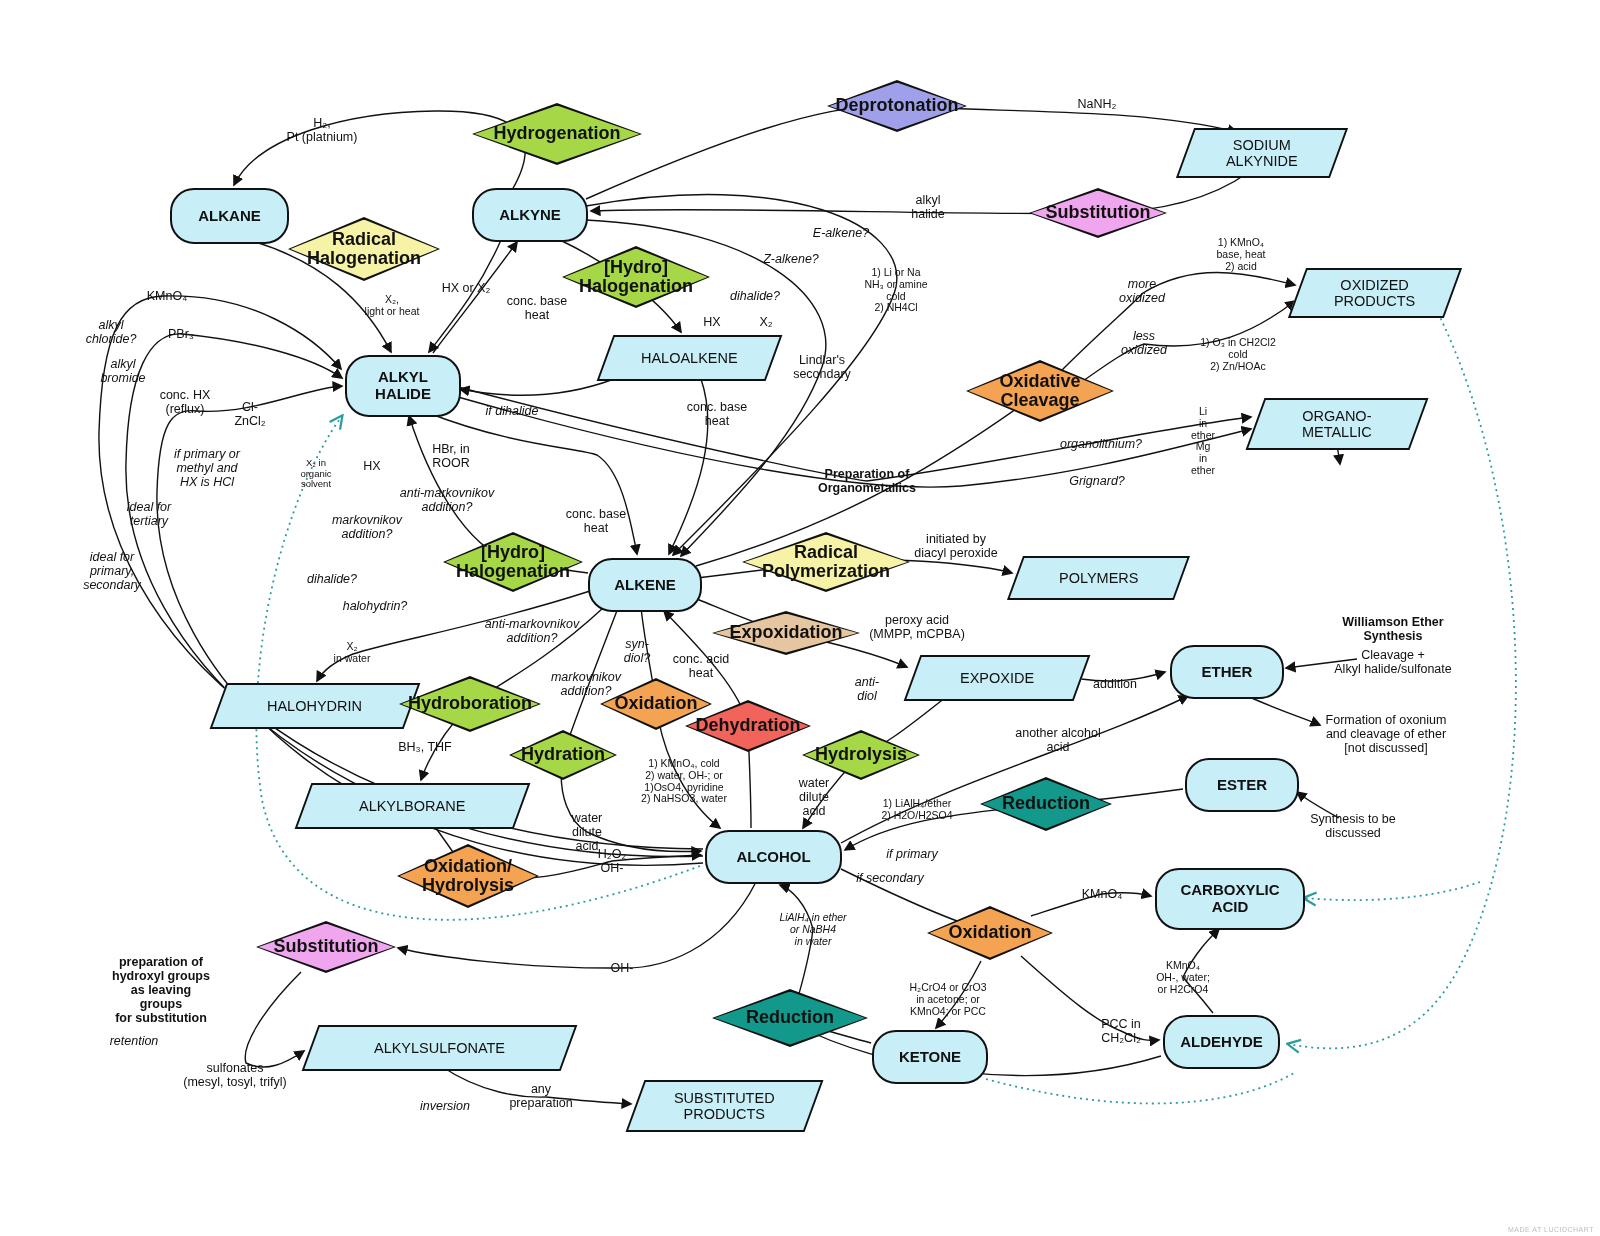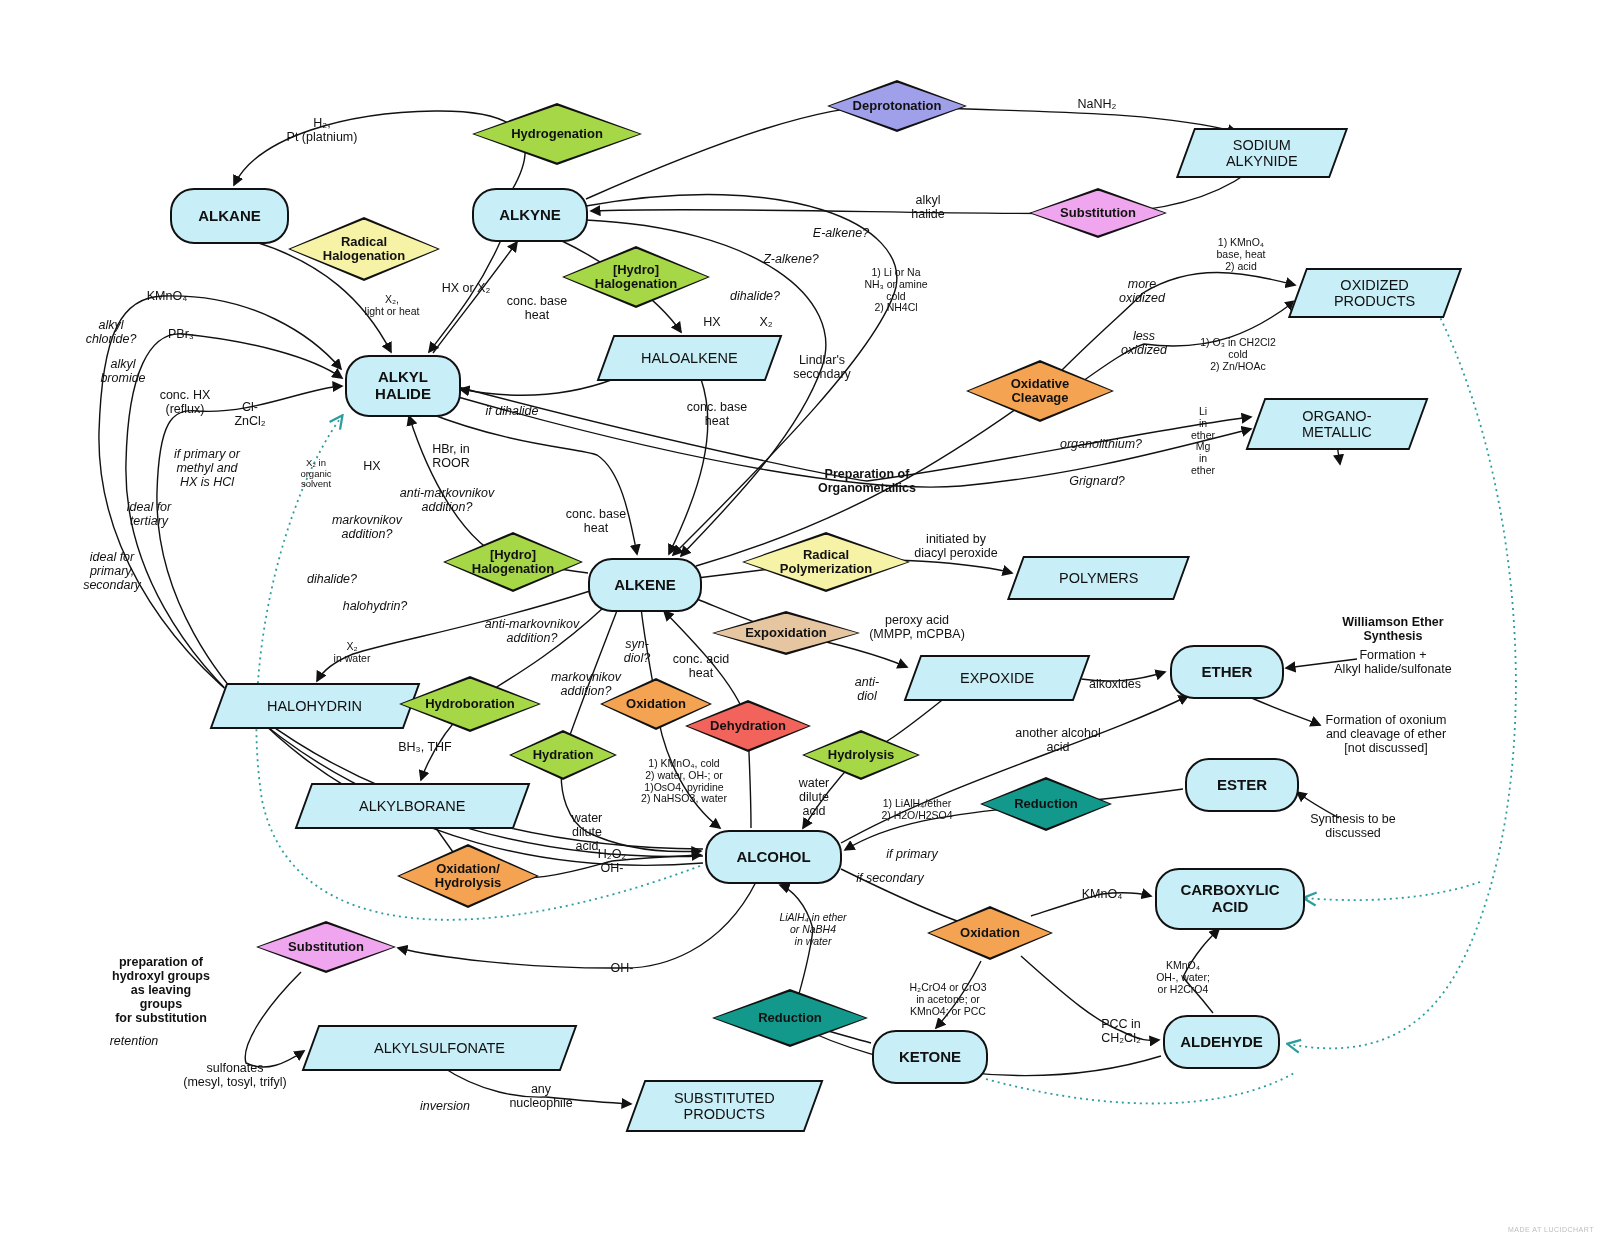--- a/index.html
+++ b/index.html
@@ -7,21 +7,21 @@
           font-family:"Liberation Sans", sans-serif;color:#111;}
   svg.edges{position:absolute;left:0;top:0;z-index:1;}
   .rect{position:absolute;z-index:3;background:#c8eef7;border:2.5px solid #111;border-radius:24px;
         display:flex;align-items:center;justify-content:center;text-align:center;
         font-weight:bold;font-size:15px;line-height:1.12;white-space:pre-line;}
   .para{position:absolute;z-index:3;background:#c8eef7;border:2px solid #111;transform:skewX(-20deg);
         display:flex;align-items:center;justify-content:center;text-align:center;
         font-size:14.5px;line-height:1.12;}
   .para>span{transform:skewX(20deg);white-space:pre-line;}
   .dia{position:absolute;z-index:4;display:flex;align-items:center;justify-content:center;
-       text-align:center;font-weight:bold;font-size:13px;line-height:1.08;}
+       text-align:center;font-weight:bold;font-size:18px;line-height:1.08;}
   .dia::before{content:"";position:absolute;inset:0;background:#111;
        clip-path:polygon(50% 0,100% 50%,50% 100%,0 50%);}
   .dia::after{content:"";position:absolute;inset:2.5px;background:var(--f,#ccc);
        clip-path:polygon(50% 0,100% 50%,50% 100%,0 50%);}
   .dia>span{position:relative;z-index:1;white-space:pre-line;}
   .lbl{position:absolute;z-index:5;transform:translate(-50%,-50%);font-size:12.5px;
        text-align:center;white-space:pre-line;line-height:1.12;}
   .it{font-style:italic;}
   .b{font-weight:bold;}
   .sm{font-size:10.5px;}
@@ -298,24 +298,24 @@
 <div class="lbl it" style="left:532px;top:631px">anti-markovnikov
 addition?</div>
 <div class="lbl it" style="left:637px;top:651px">syn-
 diol?</div>
 <div class="lbl" style="left:701px;top:666px">conc. acid
 heat</div>
 <div class="lbl" style="left:917px;top:627px">peroxy acid
 (MMPP, mCPBA)</div>
 <div class="lbl it" style="left:867px;top:689px">anti-
 diol</div>
-<div class="lbl" style="left:1115px;top:684px">alkoxides</div>
+<div class="lbl" style="left:1115px;top:684px">addition</div>
 <div class="lbl b" style="left:1393px;top:629px">Williamson Ether
 Synthesis</div>
-<div class="lbl" style="left:1393px;top:662px">Formation +
+<div class="lbl" style="left:1393px;top:662px">Cleavage +
 Alkyl halide/sulfonate</div>
 <div class="lbl it" style="left:586px;top:684px">markovnikov
 addition?</div>
 <div class="lbl sm" style="left:352px;top:653px">X₂
 in water</div>
 <div class="lbl" style="left:425px;top:747px">BH₃, THF</div>
 <div class="lbl" style="left:1058px;top:740px">another alcohol
 acid</div>
 <div class="lbl" style="left:1386px;top:734px">Formation of oxonium
 and cleavage of ether
@@ -353,17 +353,17 @@
 <div class="lbl b" style="left:161px;top:990px">preparation of
 hydroxyl groups
 as leaving
 groups
 for substitution</div>
 <div class="lbl it" style="left:134px;top:1041px">retention</div>
 <div class="lbl" style="left:235px;top:1075px">sulfonates
 (mesyl, tosyl, trifyl)</div>
 <div class="lbl" style="left:622px;top:968px">OH-</div>
 <div class="lbl" style="left:541px;top:1096px">any
-nucleophile</div>
+preparation</div>
 <div class="lbl it" style="left:445px;top:1106px">inversion</div>
 
 <div class="credit">MADE AT LUCIDCHART</div>
 </div>
 
 </body></html>

